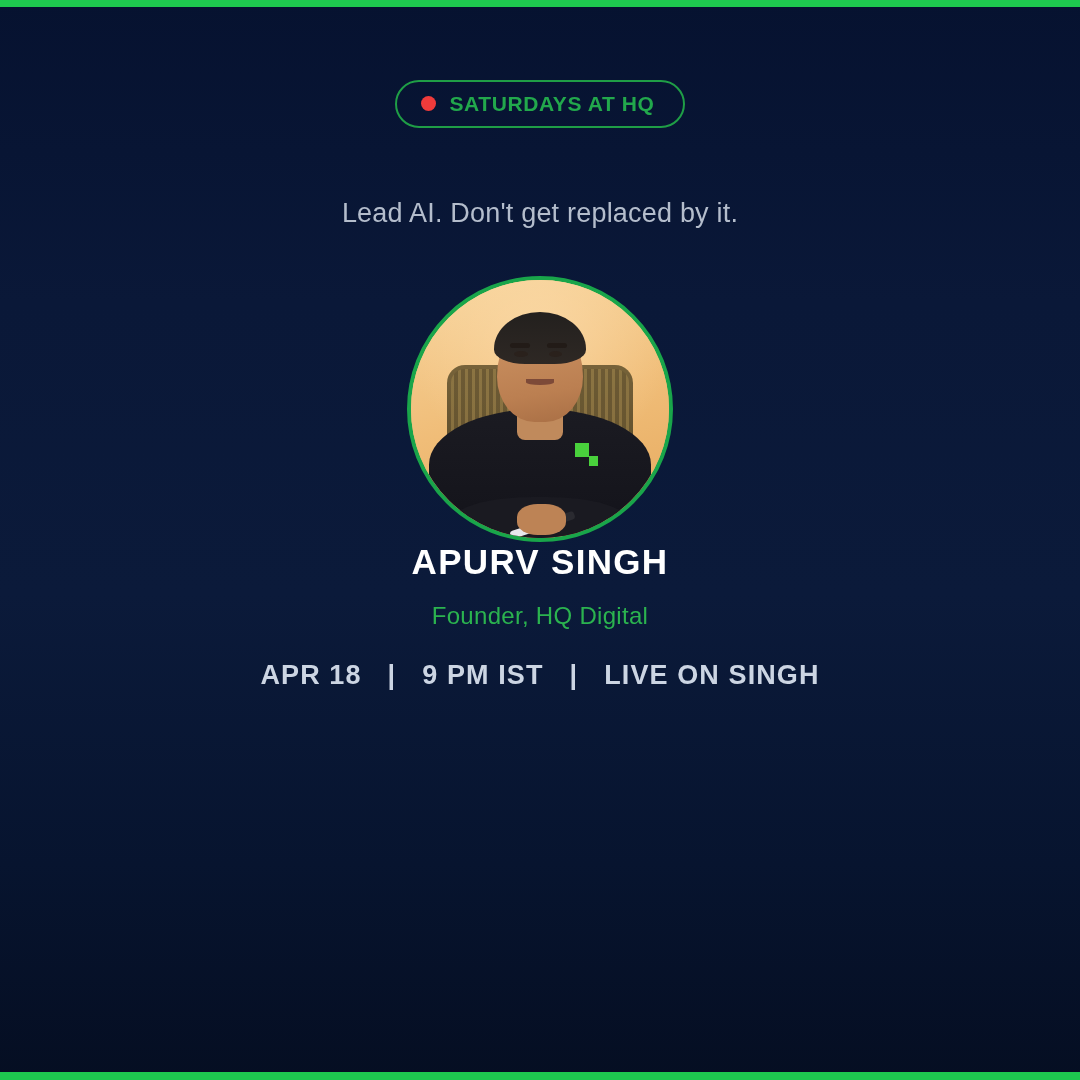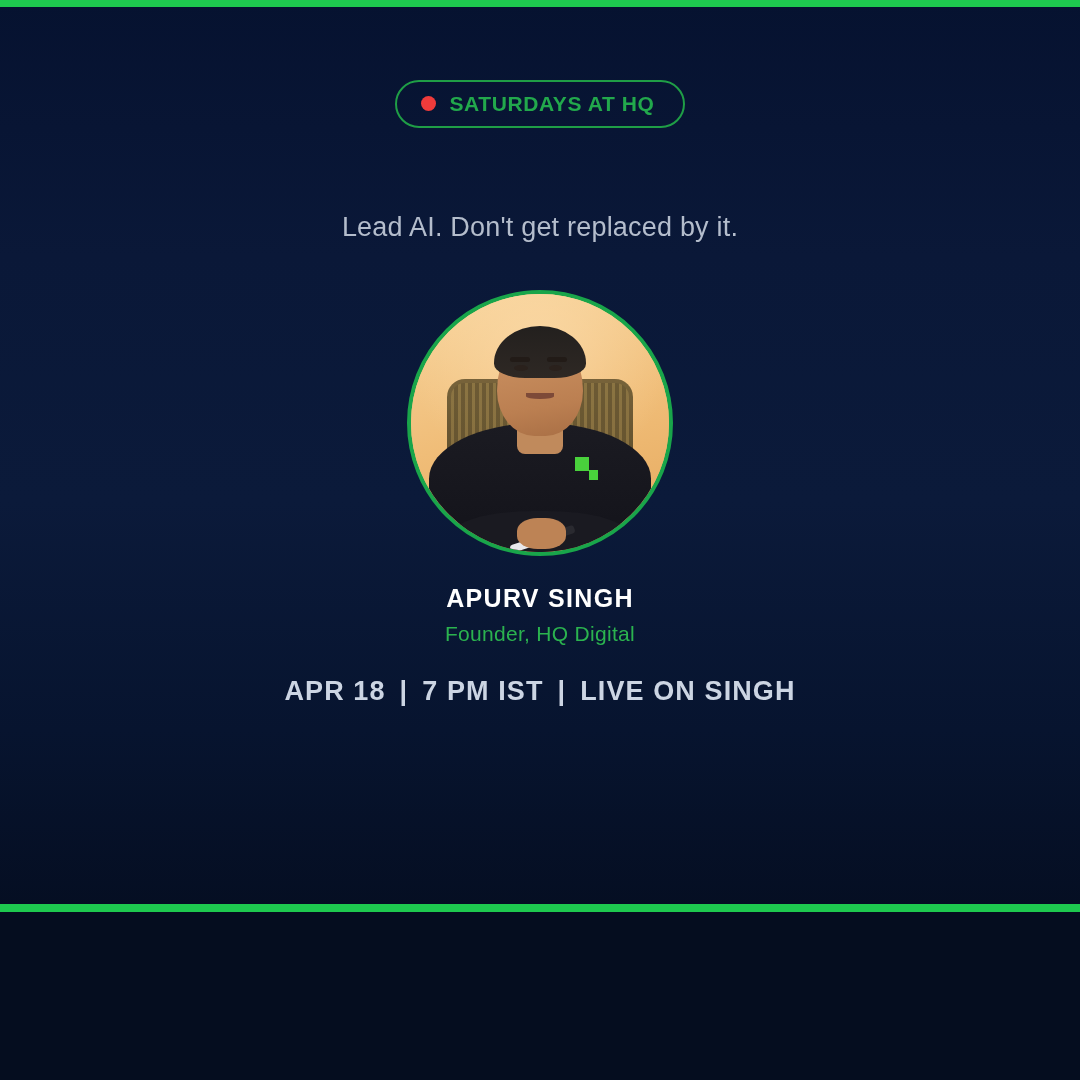--- a/index.html
+++ b/index.html
@@ -6,21 +6,21 @@
 
   html, body {
     width:1080px; height:1080px;
     overflow:hidden;
     font-family:"Liberation Sans", sans-serif;
     background:#050d1f;
   }
 
   .poster {
     position:relative;
-    width:1080px; height:912px;
+    width:1080px; height:1080px;
     background:linear-gradient(180deg,#061230 0%, #0a1838 28%, #0b1a3a 55%, #07142f 80%, #050e22 100%);
     display:flex;
     flex-direction:column;
     align-items:center;
     overflow:hidden;
   }
 
   
   .bar-top, .bar-bottom {
     position:absolute; left:0; width:100%;
@@ -71,21 +71,21 @@
     letter-spacing:0.5px;
     text-shadow:0 2px 10px rgba(0,0,0,.35);
   }
   .headline .line2 .small-s {
     font-size:50px;
     vertical-align:baseline;
   }
 
   
   .subtitle {
-    margin-top:36px;
+    margin-top:22px;
     color:#b4bdcc;
     font-size:27px;
     font-weight:normal;
     letter-spacing:0.2px;
     text-align:center;
   }
 
   
   .portrait {
     margin-top:47px;
@@ -213,47 +213,46 @@
     background:#49d13c;
   }
   .shirt-logo .sq-small {
     position:absolute; right:0; bottom:0;
     width:40%; height:40%;
     background:#49d13c;
   }
 
   
   .speaker-name {
-    margin-top:28px;
     color:#ffffff;
-    font-size:25px;
+    font-size:35px;
     font-weight:bold;
     letter-spacing:1.3px;
     text-align:center;
   }
   .speaker-role {
-    margin-top:9px;
+    margin-top:20px;
     color:#2bb34f;
-    font-size:21px;
+    font-size:24px;
     font-weight:normal;
     letter-spacing:0.3px;
     text-align:center;
   }
 
   
   .meta {
     margin-top:30px;
     color:#ccd5e3;
     font-size:27px;
     font-weight:bold;
     letter-spacing:1.1px;
     display:flex;
     align-items:center;
     justify-content:center;
-    gap:0;
+    gap:12px;
     white-space:nowrap;
   }
   .meta .sep {
     color:#ccd5e3;
     padding:0 14px;
     font-weight:bold;
   }
 </style>
 </head>
 <body>
@@ -295,19 +294,19 @@
       </div>
     </div>
   </div>
 
   <div class="speaker-name">APURV SINGH</div>
   <div class="speaker-role">Founder, HQ Digital</div>
 
   <div class="meta">
     <span>APR 18</span>
     <span class="sep">|</span>
-    <span>7 PM IST</span>
+    <span>9 PM IST</span>
     <span class="sep">|</span>
     <span>LIVE ON SINGH</span>
   </div>
 
   <div class="bar-bottom"></div>
 </div>
 
 </body></html>

